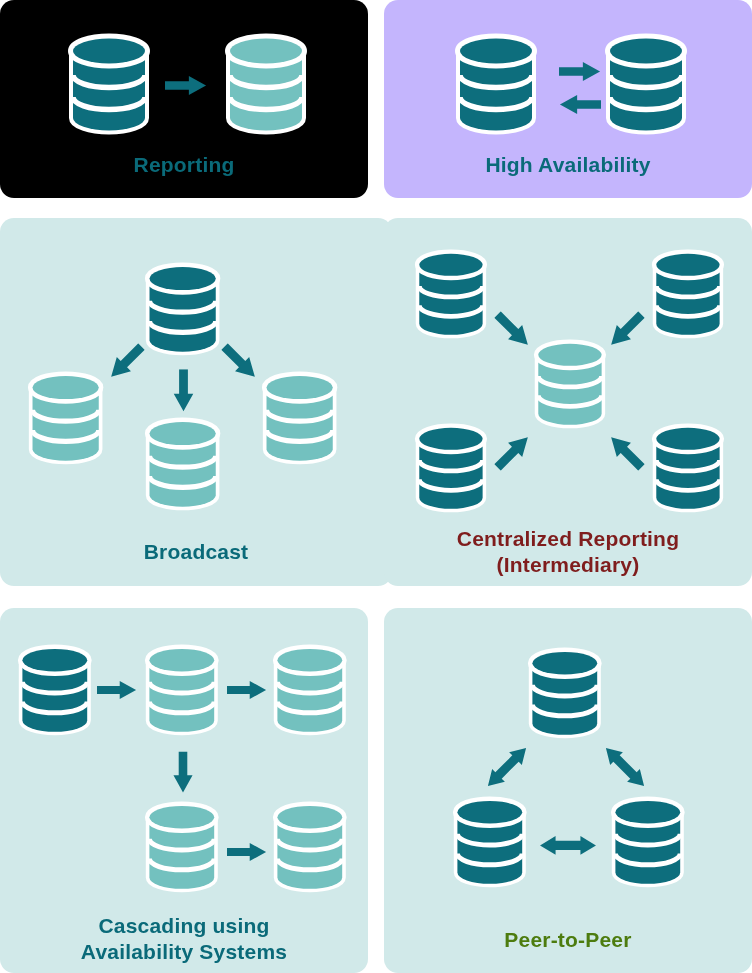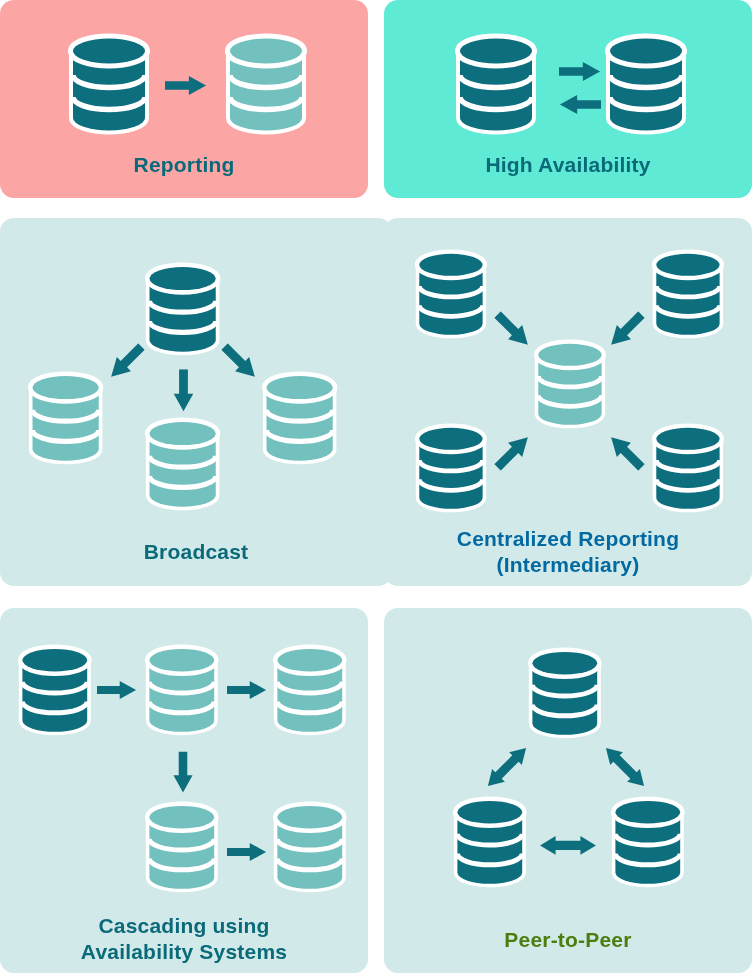--- a/index.html
+++ b/index.html
@@ -27,41 +27,41 @@
     font-weight: 700;
     font-size: 21px;
     line-height: 26px;
     letter-spacing: 0.2px;
   }
 </style>
 </head>
 <body>
 
 <div id="diagram" style="background: rgb(255, 255, 255);">
-    <div class="panel" style="left: 0px; top: 0px; width: 368px; height: 198px; background: #fca5a5;">
+    <div class="panel" style="left: 0px; top: 0px; width: 368px; height: 198px; background: #000000;">
       <div class="node" style="left: 67px; top: 33px;"><svg viewBox="0 0 84 106" width="84" height="106">
           <path d="M6 18 v67 a36 12.5 0 0 0 72 0 v-67" fill="#0d6e7d" stroke="#ffffff" stroke-width="8" paint-order="stroke" stroke-linejoin="round"></path>
           <path d="M6 42 a36 12.5 0 0 0 72 0" fill="none" stroke="#ffffff" stroke-width="5.5"></path>
           <path d="M6 64 a36 12.5 0 0 0 72 0" fill="none" stroke="#ffffff" stroke-width="5.5"></path>
           <ellipse cx="42" cy="18" rx="36" ry="12.5" fill="#0d6e7d" stroke="#ffffff" stroke-width="10" paint-order="stroke"></ellipse>
         </svg></div>
       <div class="node" style="left: 224px; top: 33px;"><svg viewBox="0 0 84 106" width="84" height="106">
           <path d="M6 18 v67 a36 12.5 0 0 0 72 0 v-67" fill="#73c1bf" stroke="#ffffff" stroke-width="8" paint-order="stroke" stroke-linejoin="round"></path>
           <path d="M6 42 a36 12.5 0 0 0 72 0" fill="none" stroke="#ffffff" stroke-width="5.5"></path>
           <path d="M6 64 a36 12.5 0 0 0 72 0" fill="none" stroke="#ffffff" stroke-width="5.5"></path>
           <ellipse cx="42" cy="18" rx="36" ry="12.5" fill="#73c1bf" stroke="#ffffff" stroke-width="10" paint-order="stroke"></ellipse>
         </svg></div>
       <div class="arrow" style="left: 165px; top: 74.5px; transform: rotate(0deg);"><svg viewBox="0 0 44 22" width="42" height="21">
           <polygon points="0,6.5 25,6.5 25,1 43,11 25,21 25,15.5 0,15.5" fill="#0d6e7d"></polygon>
         </svg></div>
       <div class="caption" style="bottom: 20px; color: rgb(10, 106, 121);">
         <div>Reporting</div>
       </div>
     </div>
-    <div class="panel" style="left: 384px; top: 0px; width: 368px; height: 198px; background: #5eead4;">
+    <div class="panel" style="left: 384px; top: 0px; width: 368px; height: 198px; background: #c4b5fd;">
       <div class="node" style="left: 70px; top: 33px;"><svg viewBox="0 0 84 106" width="84" height="106">
           <path d="M6 18 v67 a36 12.5 0 0 0 72 0 v-67" fill="#0d6e7d" stroke="#ffffff" stroke-width="8" paint-order="stroke" stroke-linejoin="round"></path>
           <path d="M6 42 a36 12.5 0 0 0 72 0" fill="none" stroke="#ffffff" stroke-width="5.5"></path>
           <path d="M6 64 a36 12.5 0 0 0 72 0" fill="none" stroke="#ffffff" stroke-width="5.5"></path>
           <ellipse cx="42" cy="18" rx="36" ry="12.5" fill="#0d6e7d" stroke="#ffffff" stroke-width="10" paint-order="stroke"></ellipse>
         </svg></div>
       <div class="node" style="left: 220px; top: 33px;"><svg viewBox="0 0 84 106" width="84" height="106">
           <path d="M6 18 v67 a36 12.5 0 0 0 72 0 v-67" fill="#0d6e7d" stroke="#ffffff" stroke-width="8" paint-order="stroke" stroke-linejoin="round"></path>
           <path d="M6 42 a36 12.5 0 0 0 72 0" fill="none" stroke="#ffffff" stroke-width="5.5"></path>
           <path d="M6 64 a36 12.5 0 0 0 72 0" fill="none" stroke="#ffffff" stroke-width="5.5"></path>
@@ -151,21 +151,21 @@
         </svg></div>
       <div class="arrow" style="left: 220px; top: 101px; transform: rotate(135deg);"><svg viewBox="0 0 44 22" width="44" height="22">
           <polygon points="0,6.5 25,6.5 25,1 43,11 25,21 25,15.5 0,15.5" fill="#0d6e7d"></polygon>
         </svg></div>
       <div class="arrow" style="left: 107px; top: 223px; transform: rotate(-45deg);"><svg viewBox="0 0 44 22" width="44" height="22">
           <polygon points="0,6.5 25,6.5 25,1 43,11 25,21 25,15.5 0,15.5" fill="#0d6e7d"></polygon>
         </svg></div>
       <div class="arrow" style="left: 220px; top: 223px; transform: rotate(-135deg);"><svg viewBox="0 0 44 22" width="44" height="22">
           <polygon points="0,6.5 25,6.5 25,1 43,11 25,21 25,15.5 0,15.5" fill="#0d6e7d"></polygon>
         </svg></div>
-      <div class="caption" style="bottom: 8px; color: #0369a1;">
+      <div class="caption" style="bottom: 8px; color: #7f1d1d;">
         <div>Centralized Reporting</div>
         <div>(Intermediary)</div>
       </div>
     </div>
     <div class="panel" style="left: 0px; top: 608px; width: 368px; height: 365px; background: rgb(209, 233, 233);">
       <div class="node" style="left: 17.2px; top: 36.3px;"><svg viewBox="0 0 84 106" width="75.60000000000001" height="95.40000000000002">
           <path d="M6 18 v67 a36 12.5 0 0 0 72 0 v-67" fill="#0d6e7d" stroke="#ffffff" stroke-width="8" paint-order="stroke" stroke-linejoin="round"></path>
           <path d="M6 42 a36 12.5 0 0 0 72 0" fill="none" stroke="#ffffff" stroke-width="5.5"></path>
           <path d="M6 64 a36 12.5 0 0 0 72 0" fill="none" stroke="#ffffff" stroke-width="5.5"></path>
           <ellipse cx="42" cy="18" rx="36" ry="12.5" fill="#0d6e7d" stroke="#ffffff" stroke-width="10" paint-order="stroke"></ellipse>

